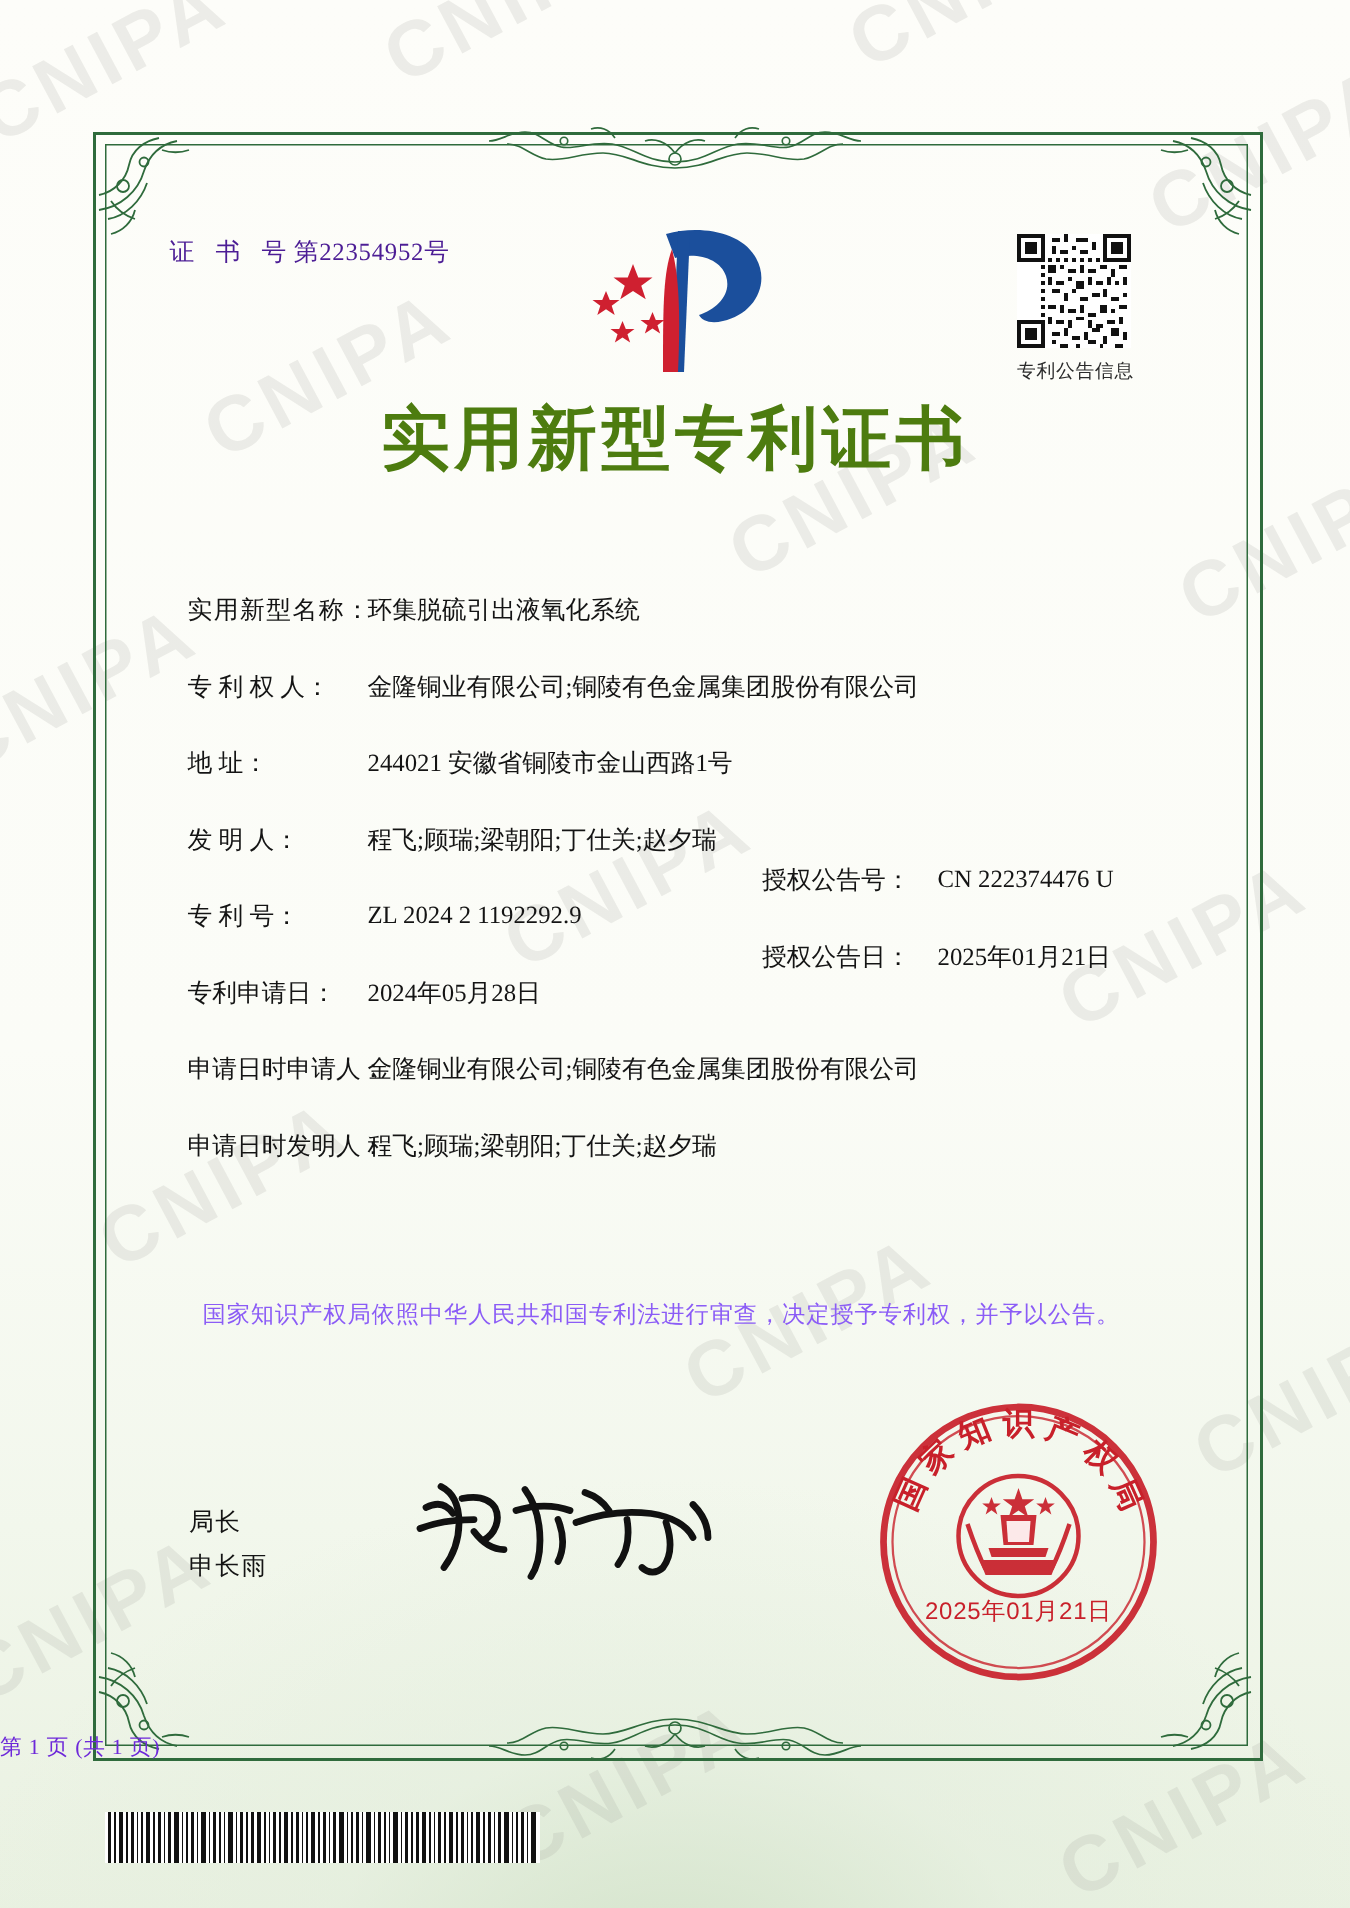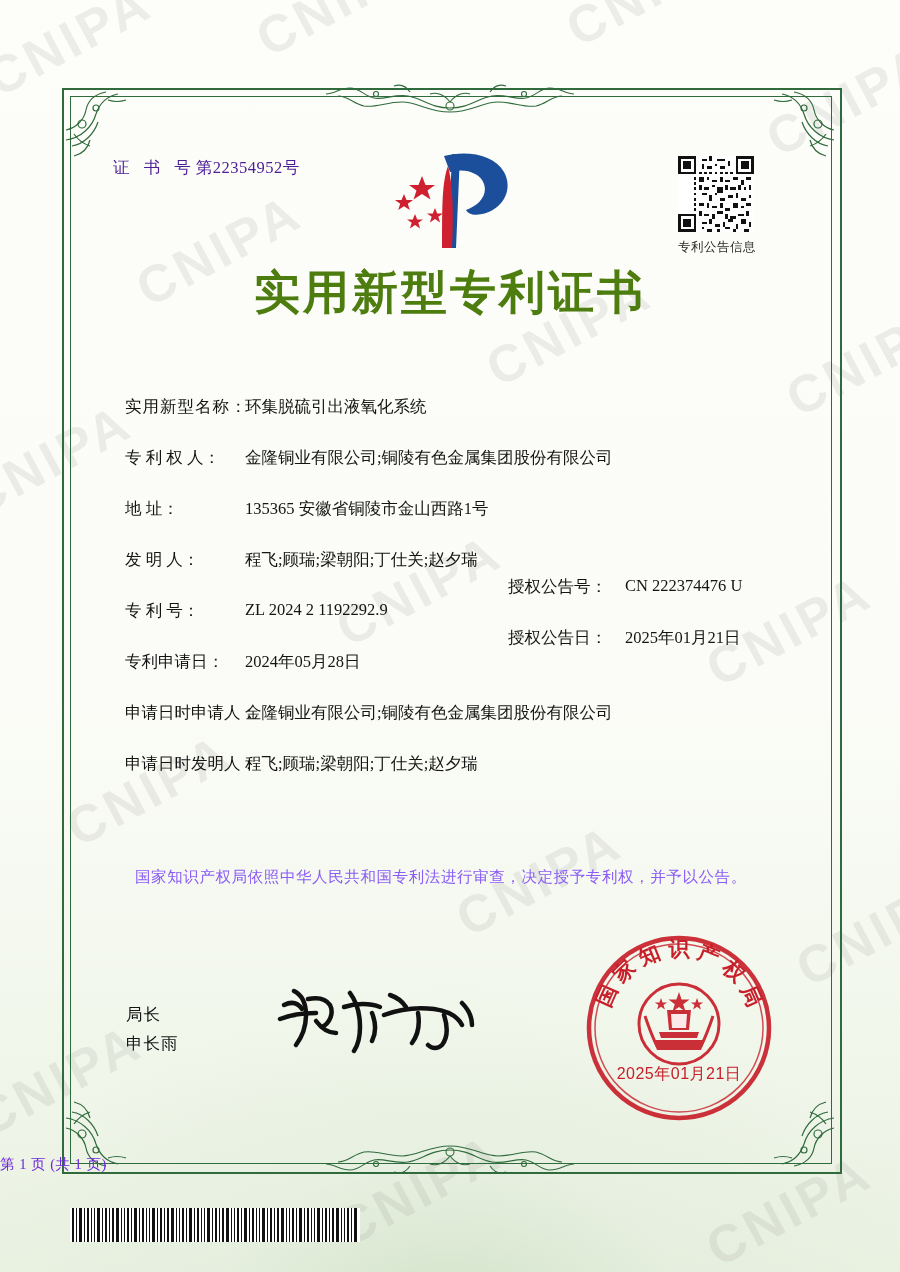--- a/index.html
+++ b/index.html
@@ -492,21 +492,21 @@
         <span class="val">环集脱硫引出液氧化系统</span>
       </div>
 
       <div class="field-row">
         <span class="lbl">专 利 权 人：</span>
         <span class="val">金隆铜业有限公司;铜陵有色金属集团股份有限公司</span>
       </div>
 
       <div class="field-row">
         <span class="lbl">地        址：</span>
-        <span class="val">135365 安徽省铜陵市金山西路1号</span>
+        <span class="val">244021 安徽省铜陵市金山西路1号</span>
       </div>
 
       <div class="field-row">
         <span class="lbl">发  明  人：</span>
         <span class="val">程飞;顾瑞;梁朝阳;丁仕关;赵夕瑞</span>
       </div>
 
       <div class="field-row">
         <span class="lbl">专  利  号：</span>
         <span class="val">ZL 2024 2 1192292.9</span>

